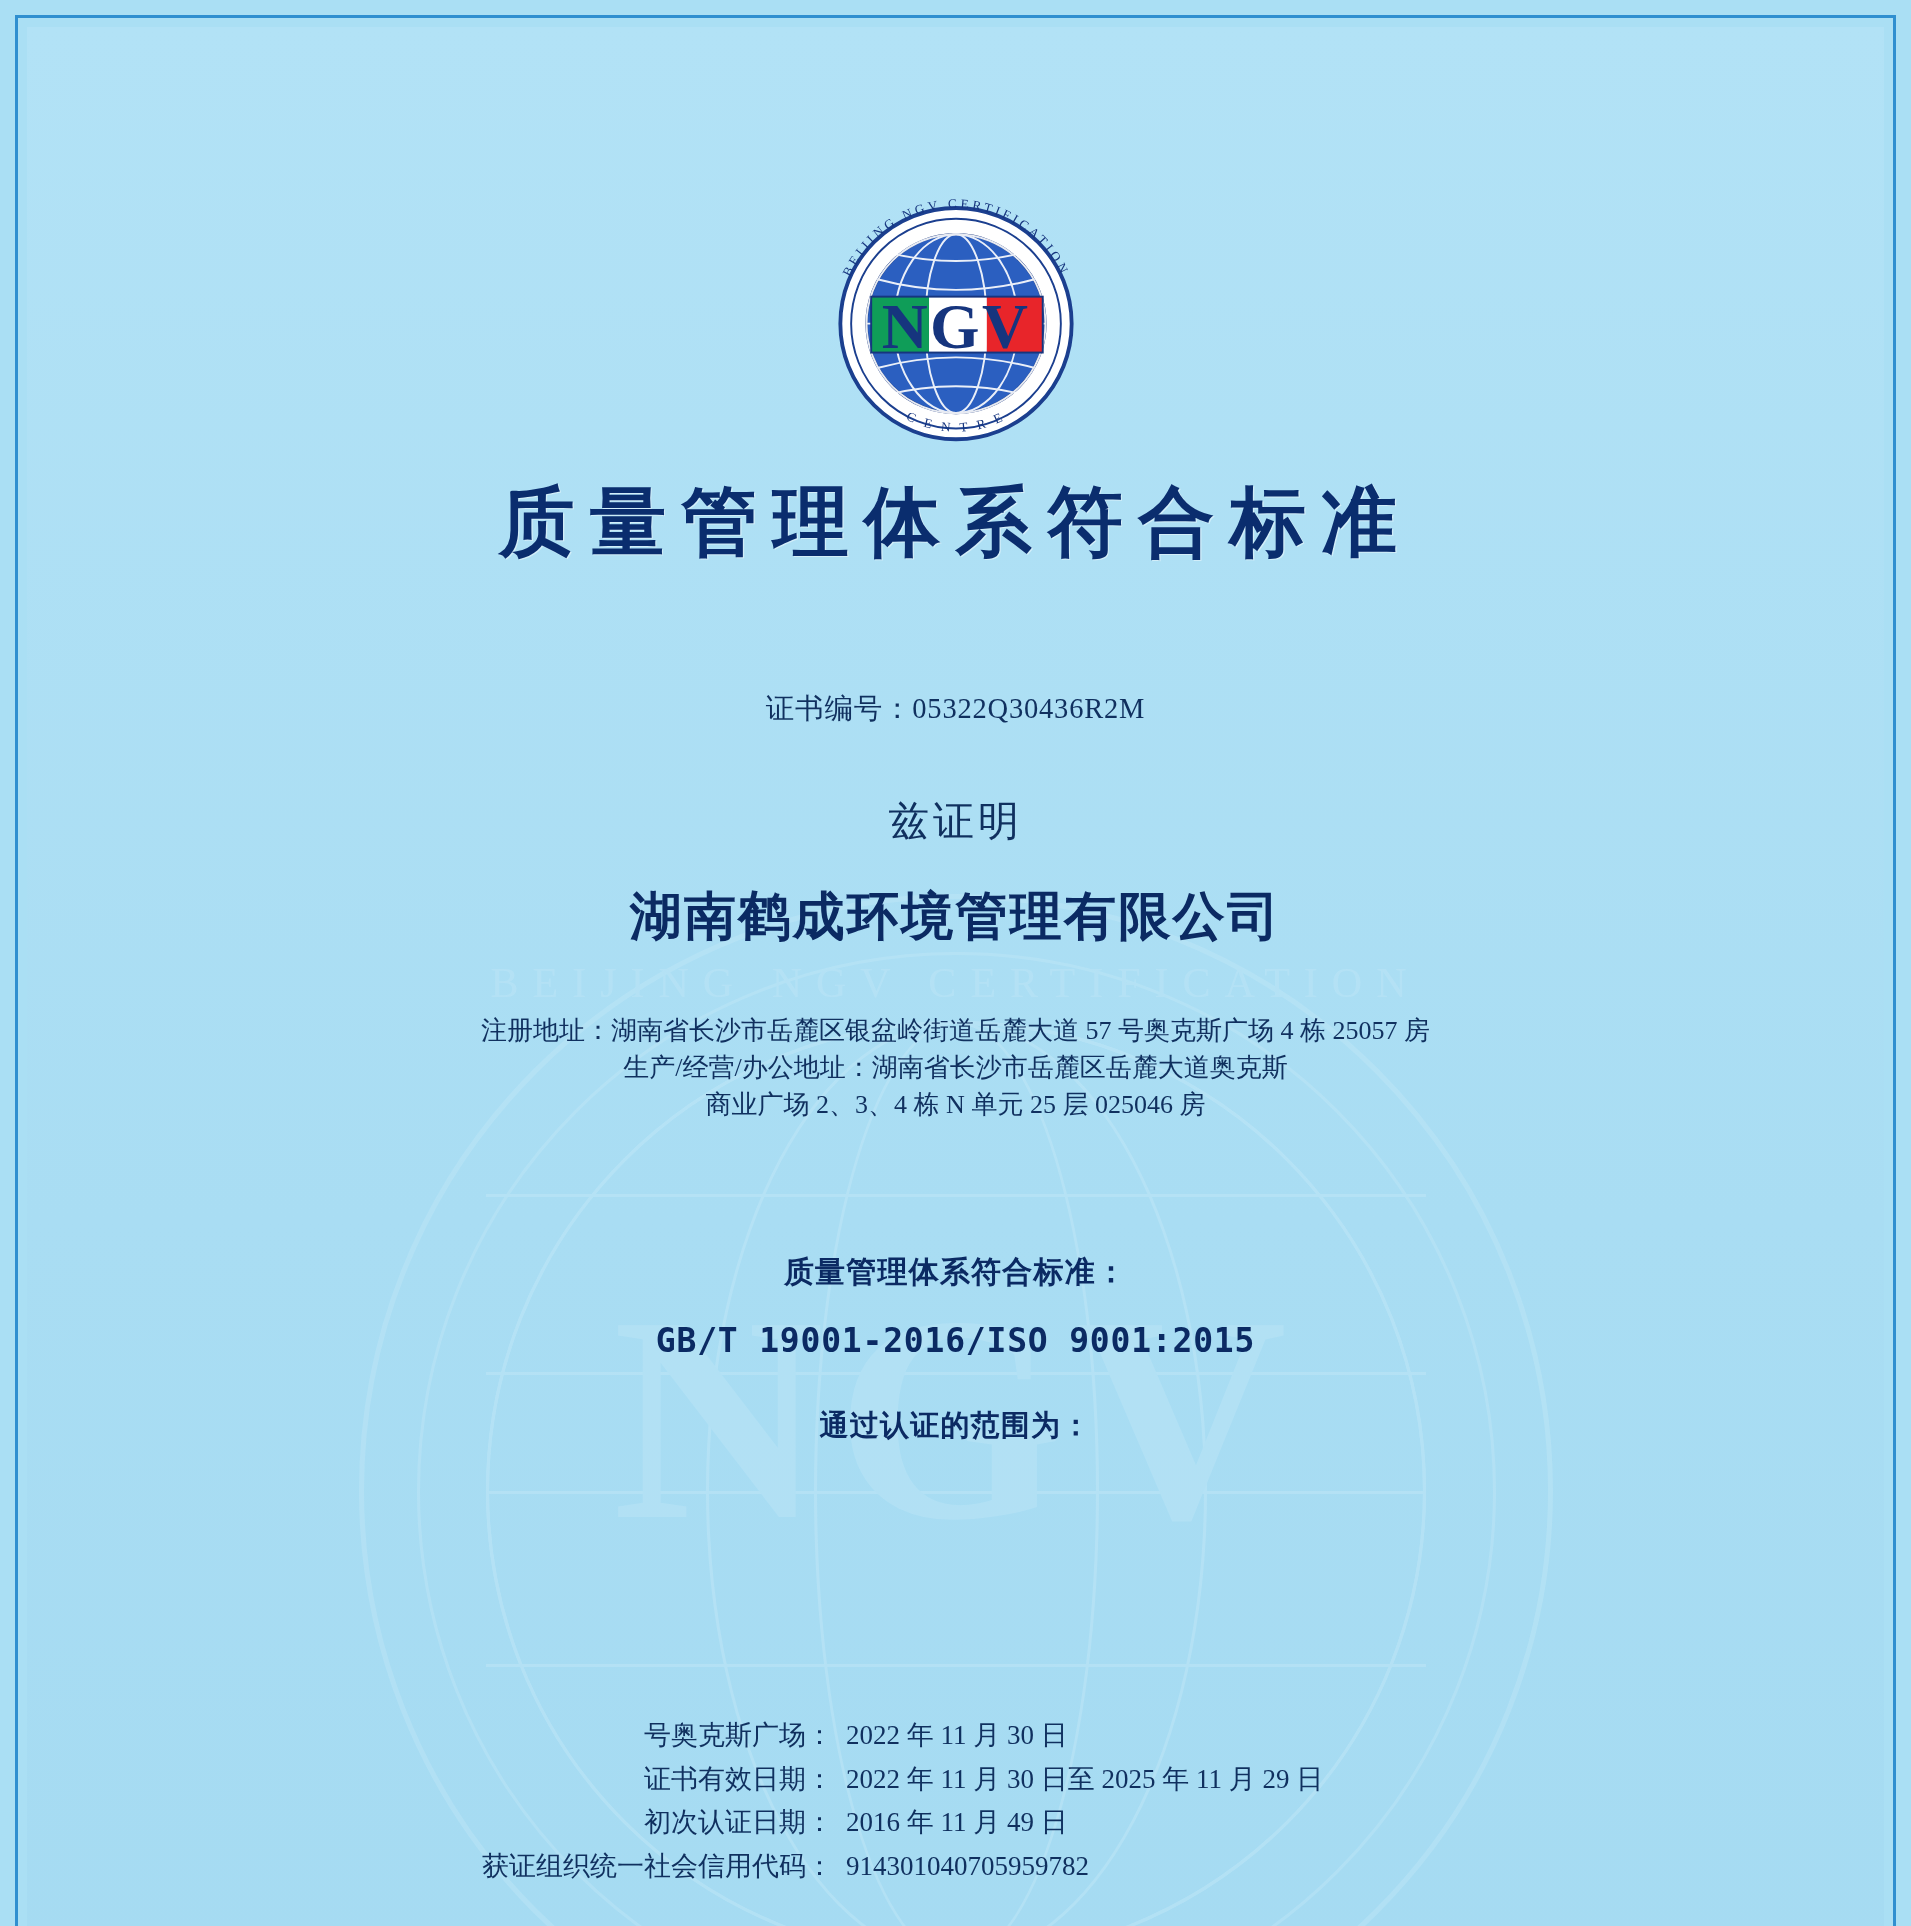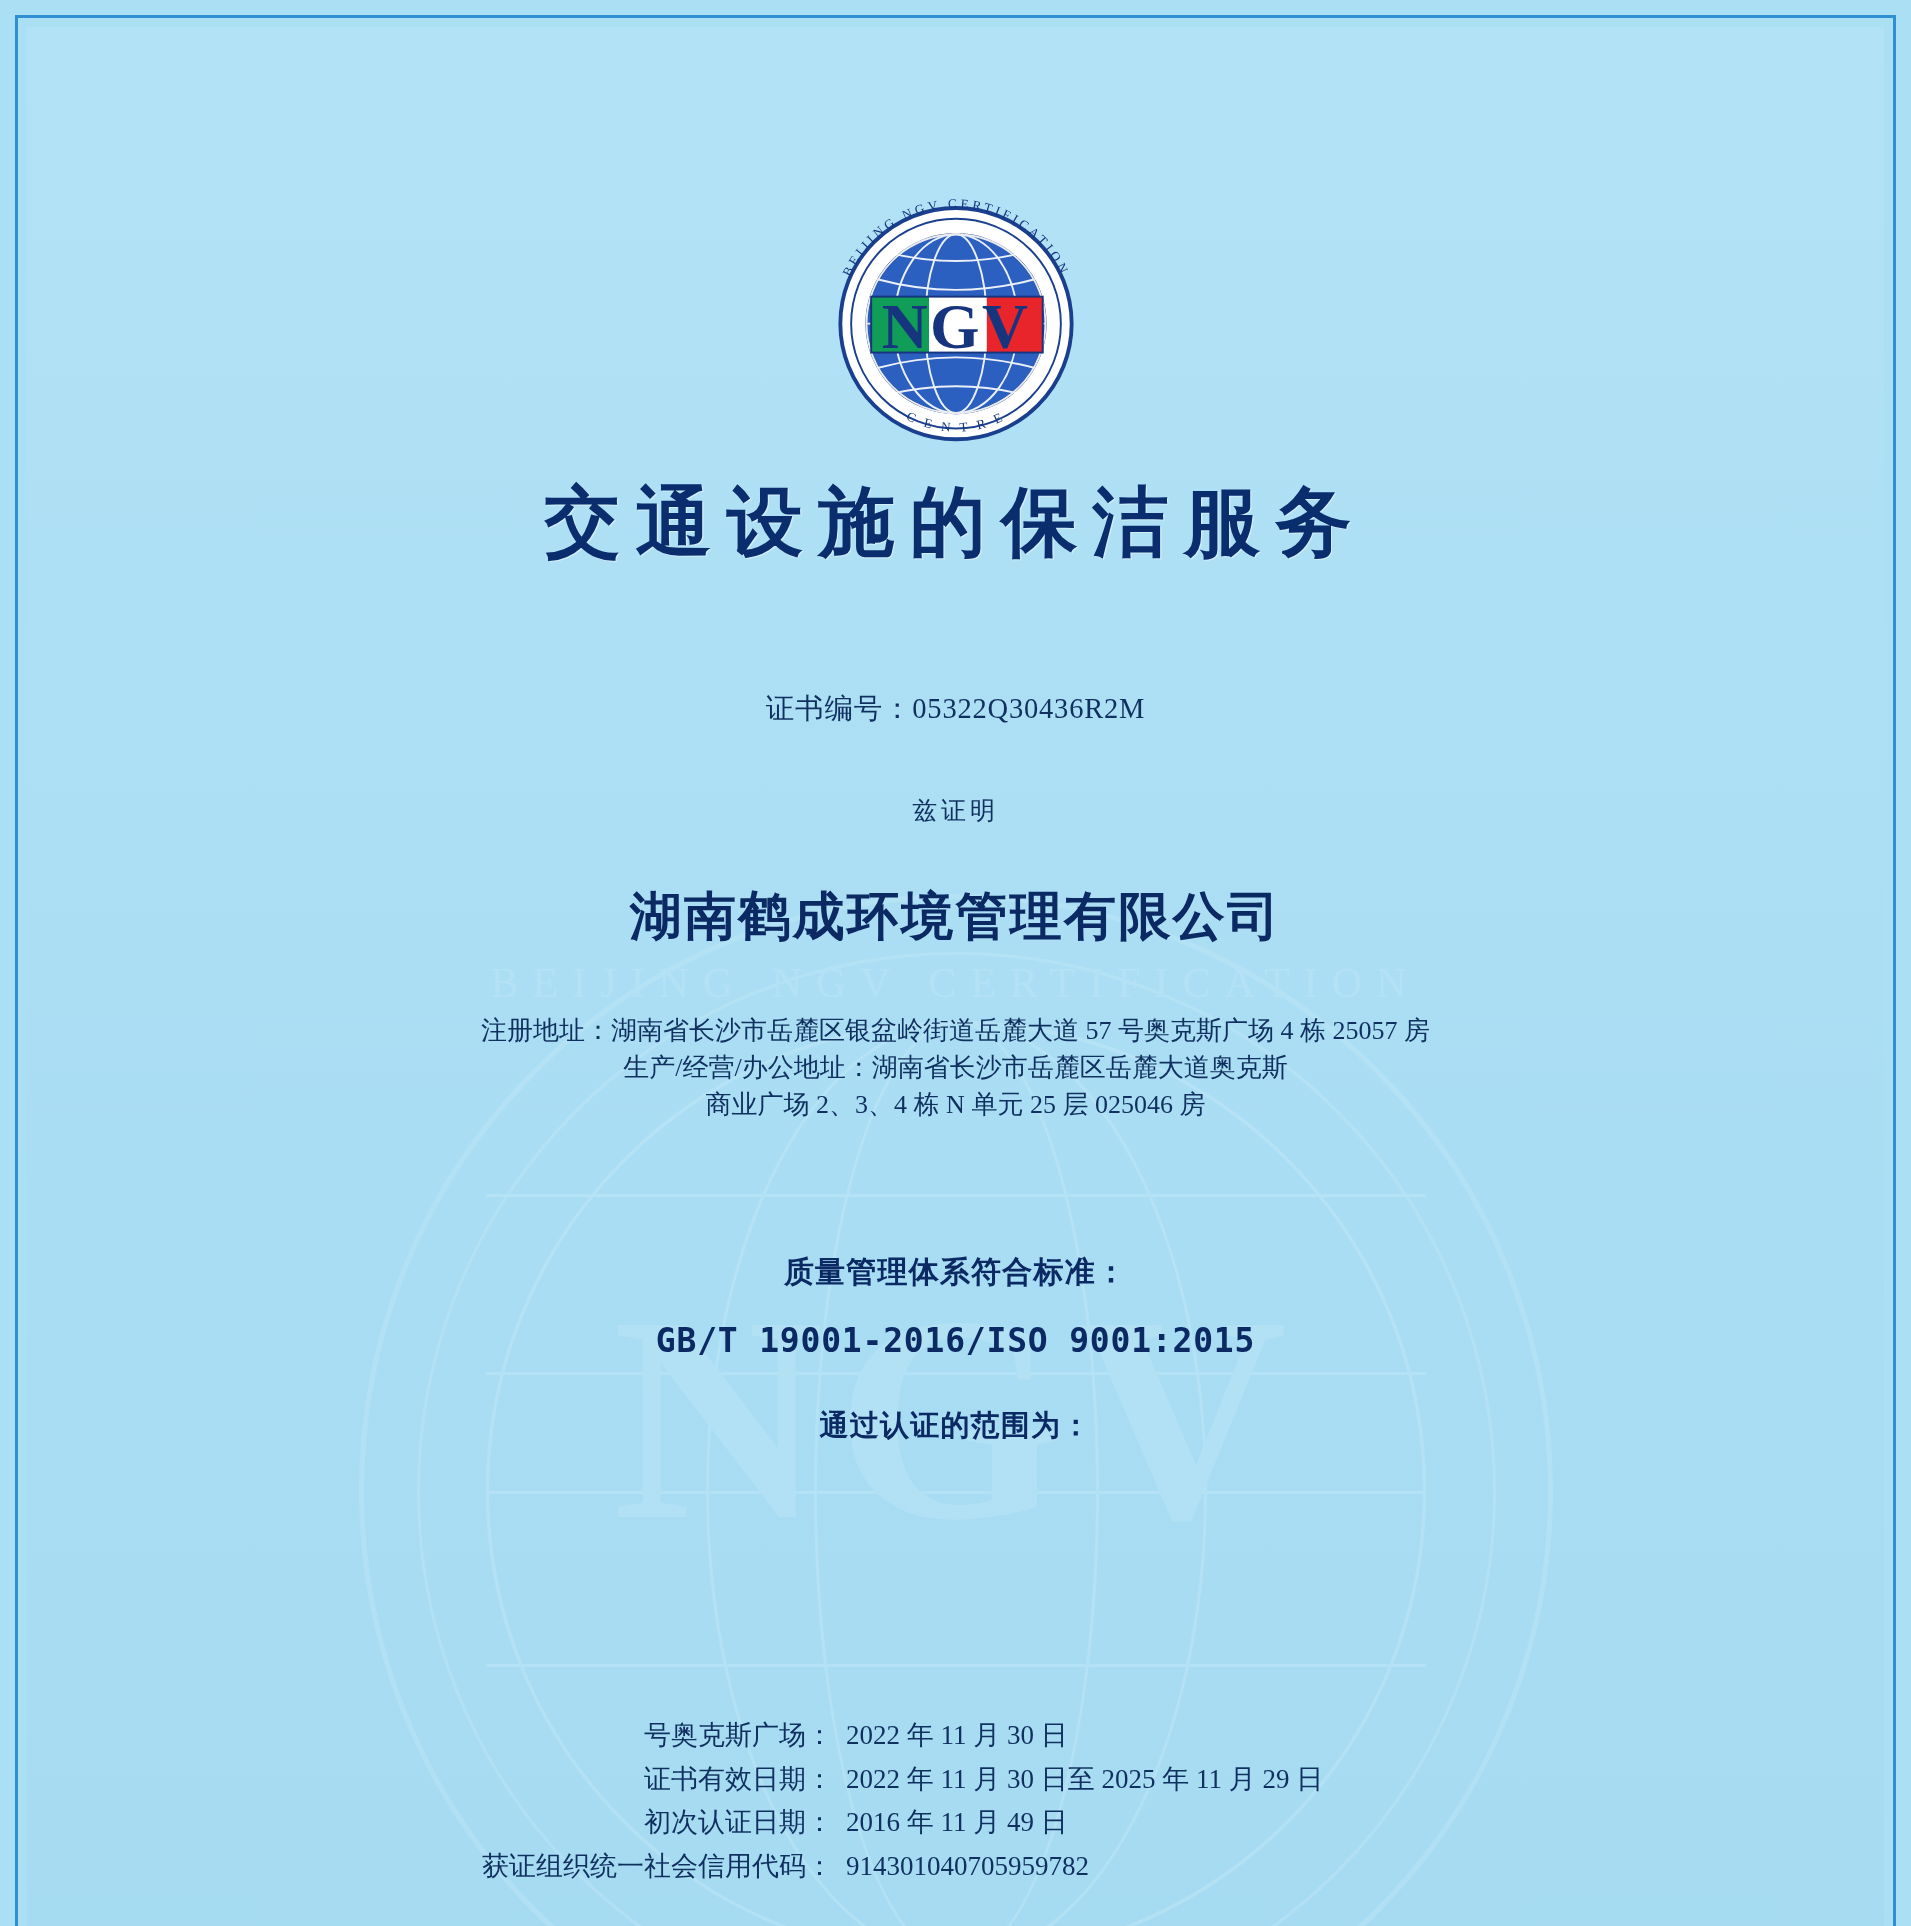--- a/index.html
+++ b/index.html
@@ -143,21 +143,21 @@
     text-align: center;
     font-size: 28.5px;
     color: #10305f;
     letter-spacing: 0.8px;
   }
   .zizhengming {
     position: absolute;
     left: 0; right: 0;
     top: 767px;
     text-align: center;
-    font-size: 25px;
+    font-size: 41px;
     color: #10305f;
     letter-spacing: 3.9px;
   }
   .company {
     position: absolute;
     left: 0; right: 0;
     top: 855px;
     text-align: center;
     font-size: 52px;
     font-weight: bold;
@@ -289,21 +289,21 @@
 
           <text font-family="Liberation Serif, serif" font-size="34" fill="#16357e" letter-spacing="9">
             <textPath href="#arcTop" startOffset="50%" text-anchor="middle">BEIJING    NGV    CERTIFICATION</textPath>
           </text>
           <text font-family="Liberation Serif, serif" font-size="34" fill="#16357e" letter-spacing="9">
             <textPath href="#arcBot" startOffset="50%" text-anchor="middle">C E N T R E</textPath>
           </text>
         </svg>
       </div>
 
-      <div class="cert-title">交通设施的保洁服务</div>
+      <div class="cert-title">质量管理体系符合标准</div>
 
       <div class="cert-no">
         <span>证书编号：</span><span>05322Q30436R2M</span>
       </div>
 
       <div class="zizhengming">兹证明</div>
 
       <div class="company">湖南鹤成环境管理有限公司</div>
 
       <div class="addr-block">

